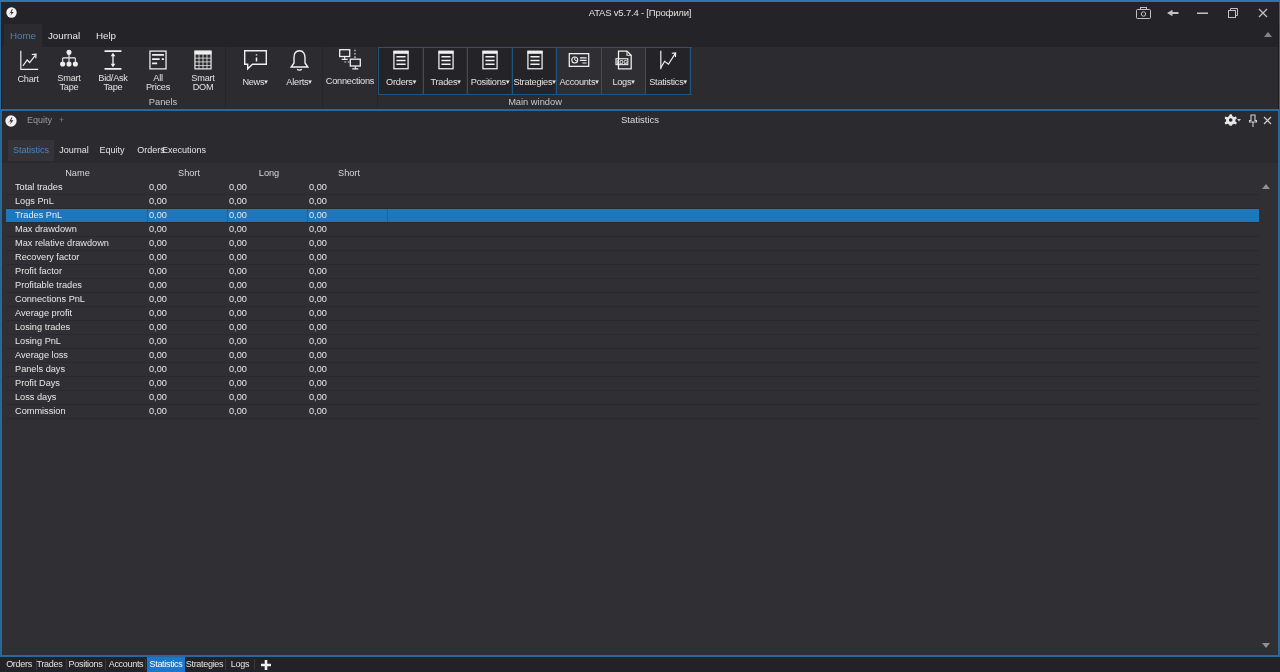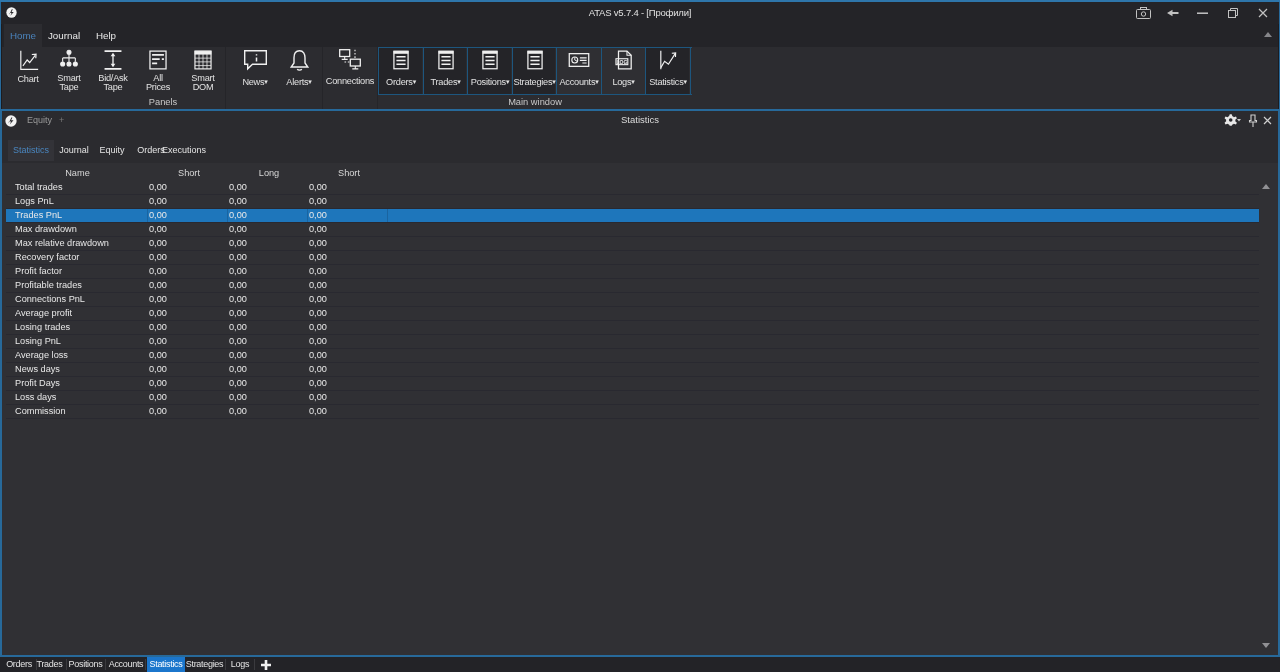--- a/index.html
+++ b/index.html
@@ -391,21 +391,21 @@
         <div class="td-val" style="left:223px;">0,00</div>
         <div class="td-val" style="left:303px;">0,00</div>
       </div>
     <div class="trow">
         <div class="td-name">Average loss</div>
         <div class="td-val" style="left:143px;">0,00</div>
         <div class="td-val" style="left:223px;">0,00</div>
         <div class="td-val" style="left:303px;">0,00</div>
       </div>
     <div class="trow">
-        <div class="td-name">News days</div>
+        <div class="td-name">Panels days</div>
         <div class="td-val" style="left:143px;">0,00</div>
         <div class="td-val" style="left:223px;">0,00</div>
         <div class="td-val" style="left:303px;">0,00</div>
       </div>
     <div class="trow">
         <div class="td-name">Profit Days</div>
         <div class="td-val" style="left:143px;">0,00</div>
         <div class="td-val" style="left:223px;">0,00</div>
         <div class="td-val" style="left:303px;">0,00</div>
       </div>

